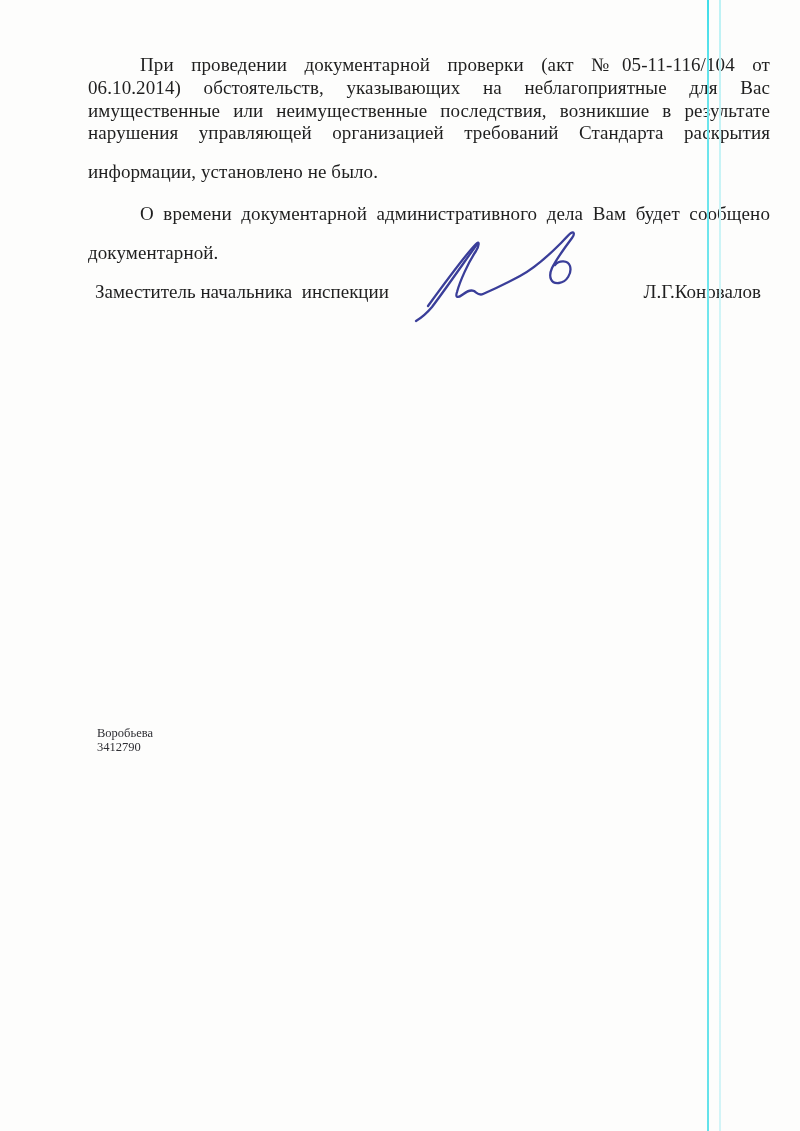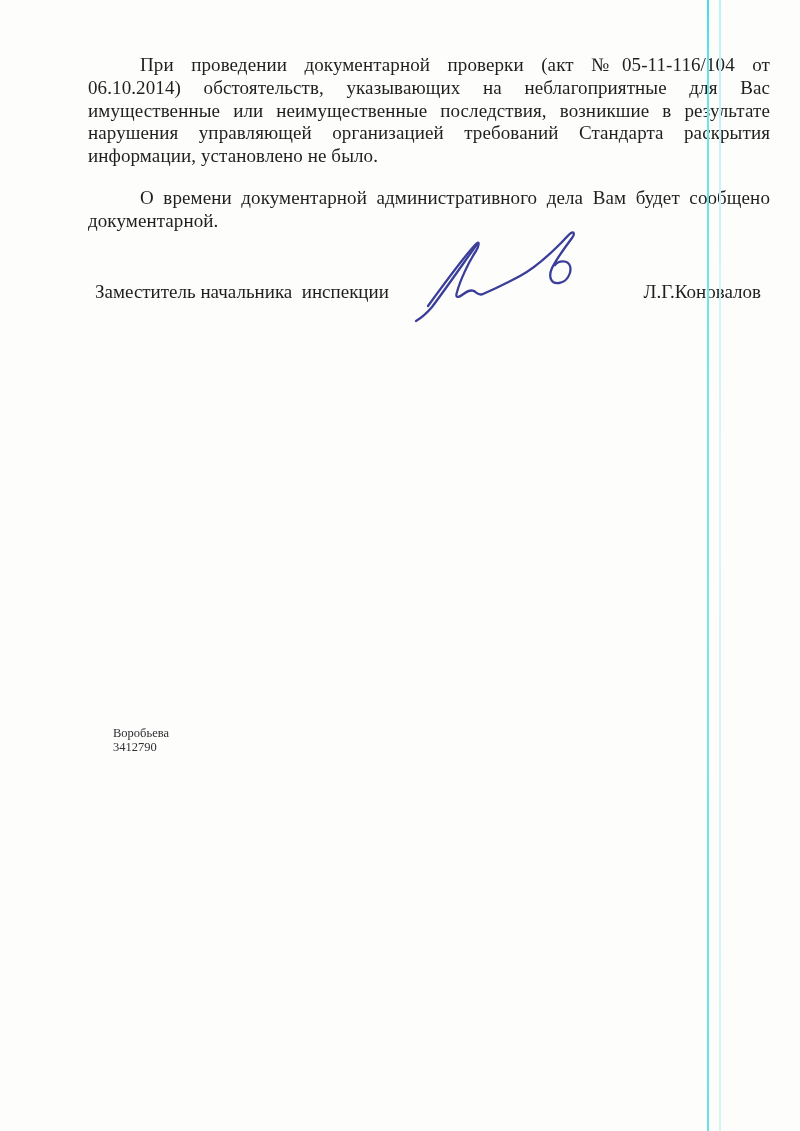--- a/index.html
+++ b/index.html
@@ -43,21 +43,21 @@
     line-height: 22.8px;
     letter-spacing: 0.1px;
   }
   .para { margin: 0; padding: 0; }
   .tline {
     text-align: justify;
     text-align-last: justify;
     text-justify: inter-word;
   }
   .tline.first { padding-left: 52px; }
-  .tline.last { text-align-last: left; }
+  .tline.last { text-align-last: left; margin-top: 16px; }
   
   .signature-row {
     position: absolute;
     left: 95px;
     top: 280px;
     width: 666px;
     display: flex;
     justify-content: space-between;
     font-size: 19px;
     line-height: 23px;
@@ -72,21 +72,20 @@
     height: 100px;
   }
   
   .footer-block {
     position: absolute;
     left: 97px;
     top: 727px;
     font-size: 12.5px;
     line-height: 13.5px;
     color: #2e2e33;
-    margin-left: 16px;
   }
 </style>
 </head>
 <body>
 
 <div class="sheet">
 
   <div class="body-text">
     <p class="para">
       </p>

